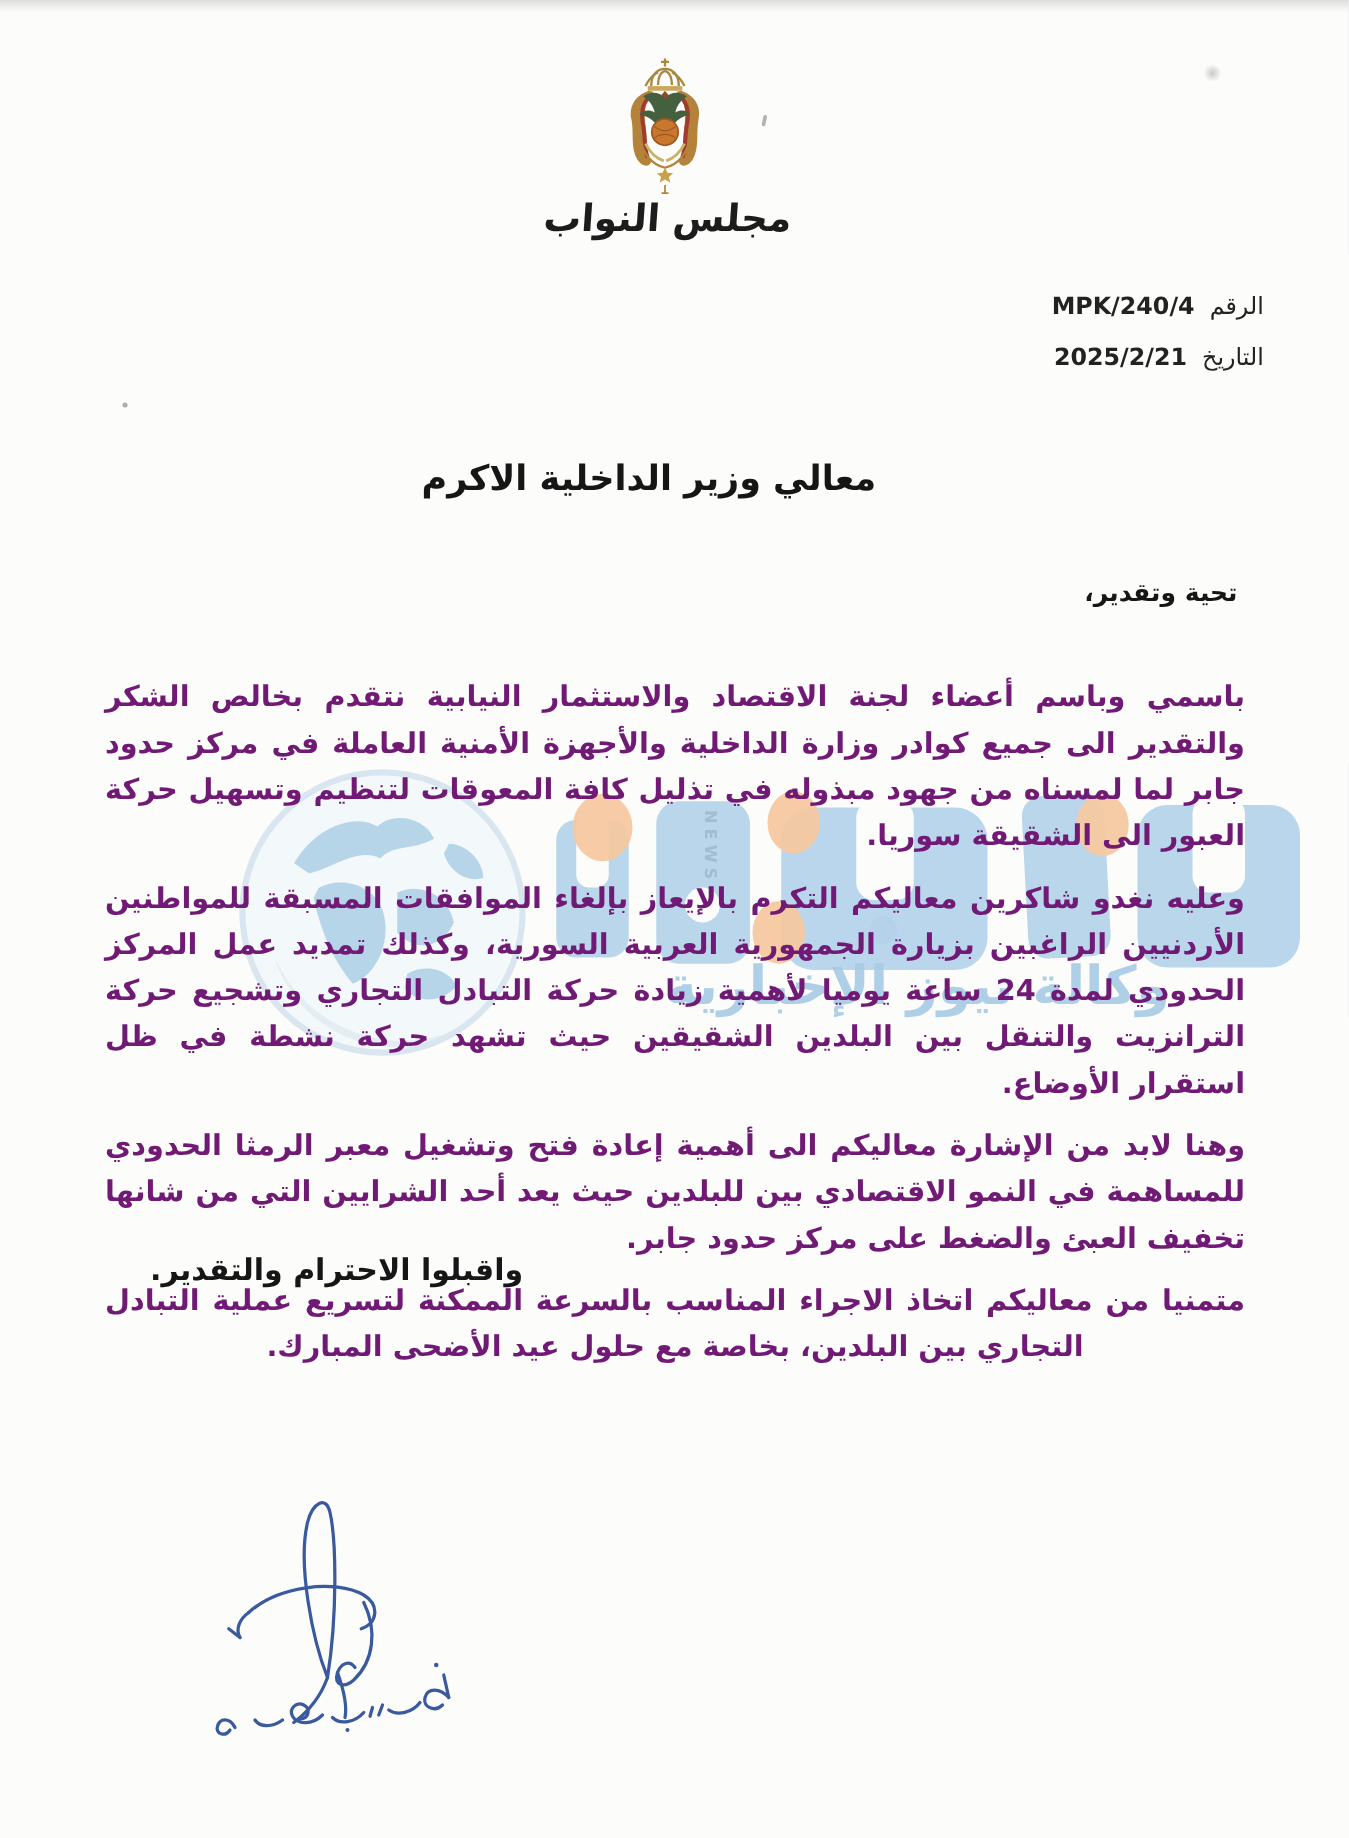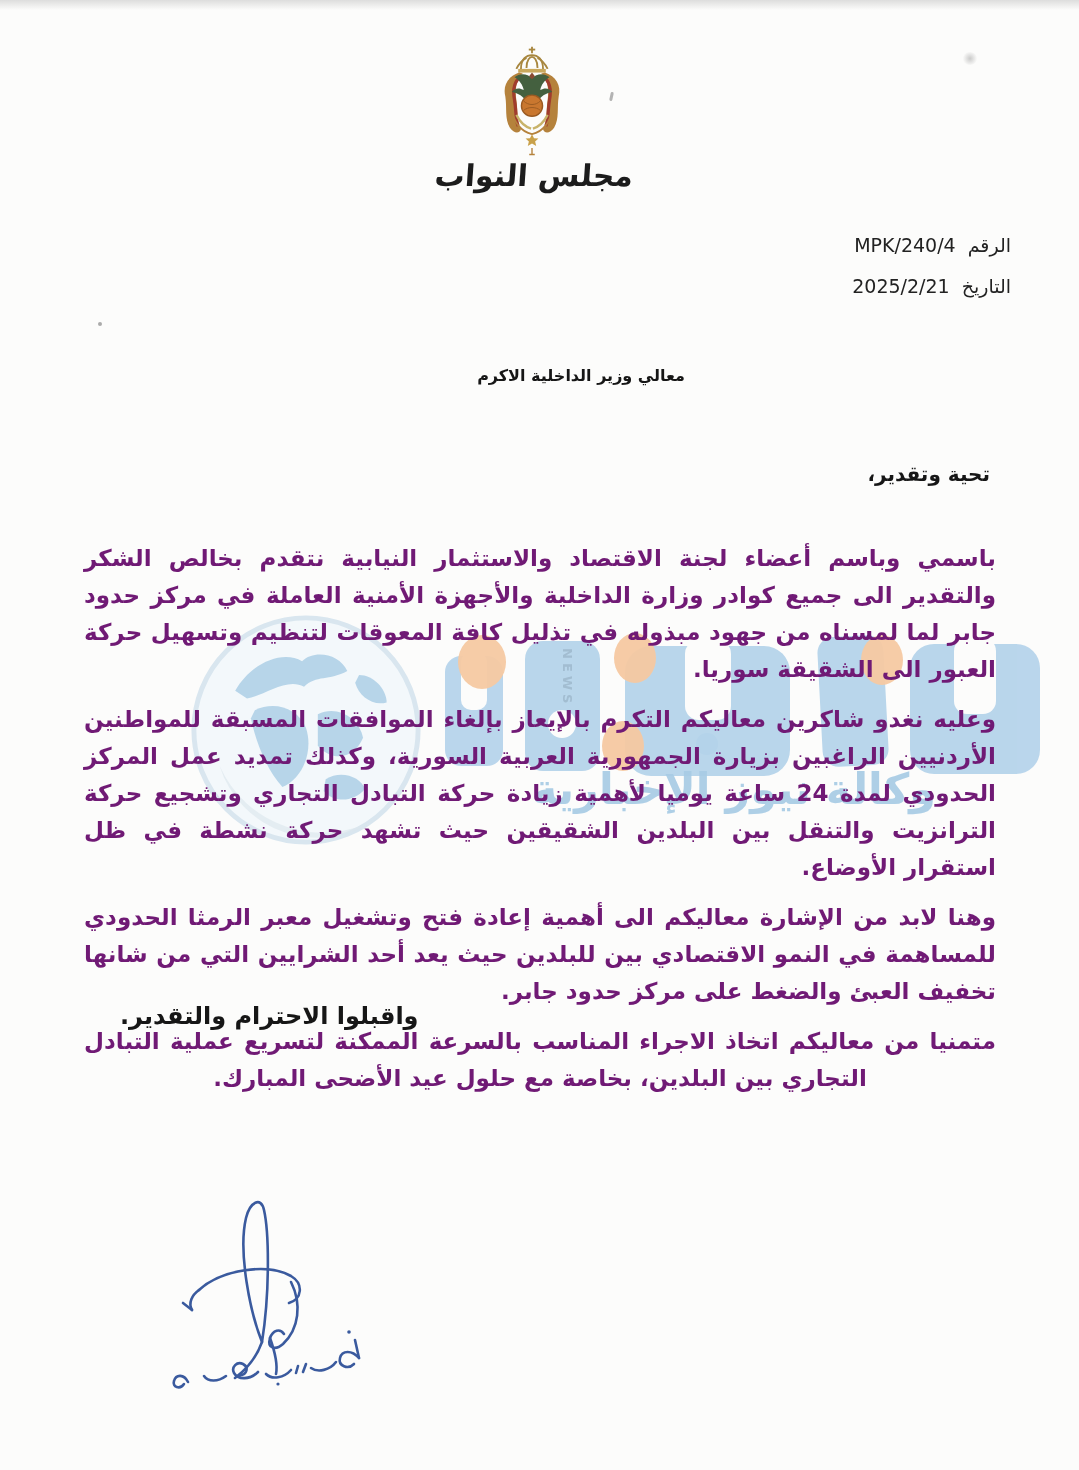--- a/index.html
+++ b/index.html
@@ -27,24 +27,24 @@
     font-size:13px;letter-spacing:4px;color:#9fb9cd;font-weight:bold;opacity:.85;}
   .wm-text{position:absolute;left:418px;top:764px;width:632px;text-align:center;
     direction:rtl;font-size:43px;font-weight:bold;color:#a8cce5;opacity:.92;}
   
   .emblem{position:absolute;left:486px;top:44px;}
   .calligraphy{position:absolute;left:408px;top:158px;width:252px;text-align:center;
     direction:rtl;font-size:30px;font-weight:bold;color:#1c1c1c;transform:skewX(-4deg);}
   
   .meta{position:absolute;right:68px;top:234px;direction:rtl;text-align:right;}
   .meta-row{font-size:19px;color:#222;margin-bottom:19px;white-space:nowrap;}
-  .meta-row .val{margin-right:6px;}
+  .meta-row .val{margin-right:6px;font-weight:bold;}
   
-  .addressee{position:absolute;right:394px;top:366px;direction:rtl;
-    font-size:16px;font-weight:bold;white-space:nowrap;}
+  .addressee{position:absolute;right:378px;top:366px;direction:rtl;
+    font-size:28px;font-weight:bold;white-space:nowrap;}
   .salutation{position:absolute;right:89px;top:462px;direction:rtl;
     font-size:20px;font-weight:600;}
   .body{position:absolute;left:84px;top:540px;width:912px;direction:rtl;z-index:1;}
   .body p{margin:0 0 13px 0;font-size:23px;font-weight:bold;line-height:37px;
     text-align:justify;color:#701a75;}
   .p-last-center{text-align-last:center;}
   .closing{position:absolute;left:120px;top:1002px;width:912px;text-align:left;
     direction:rtl;font-size:24px;font-weight:600;z-index:1;}
   
   .sig-block{position:absolute;left:56px;top:1114px;width:324px;text-align:center;

